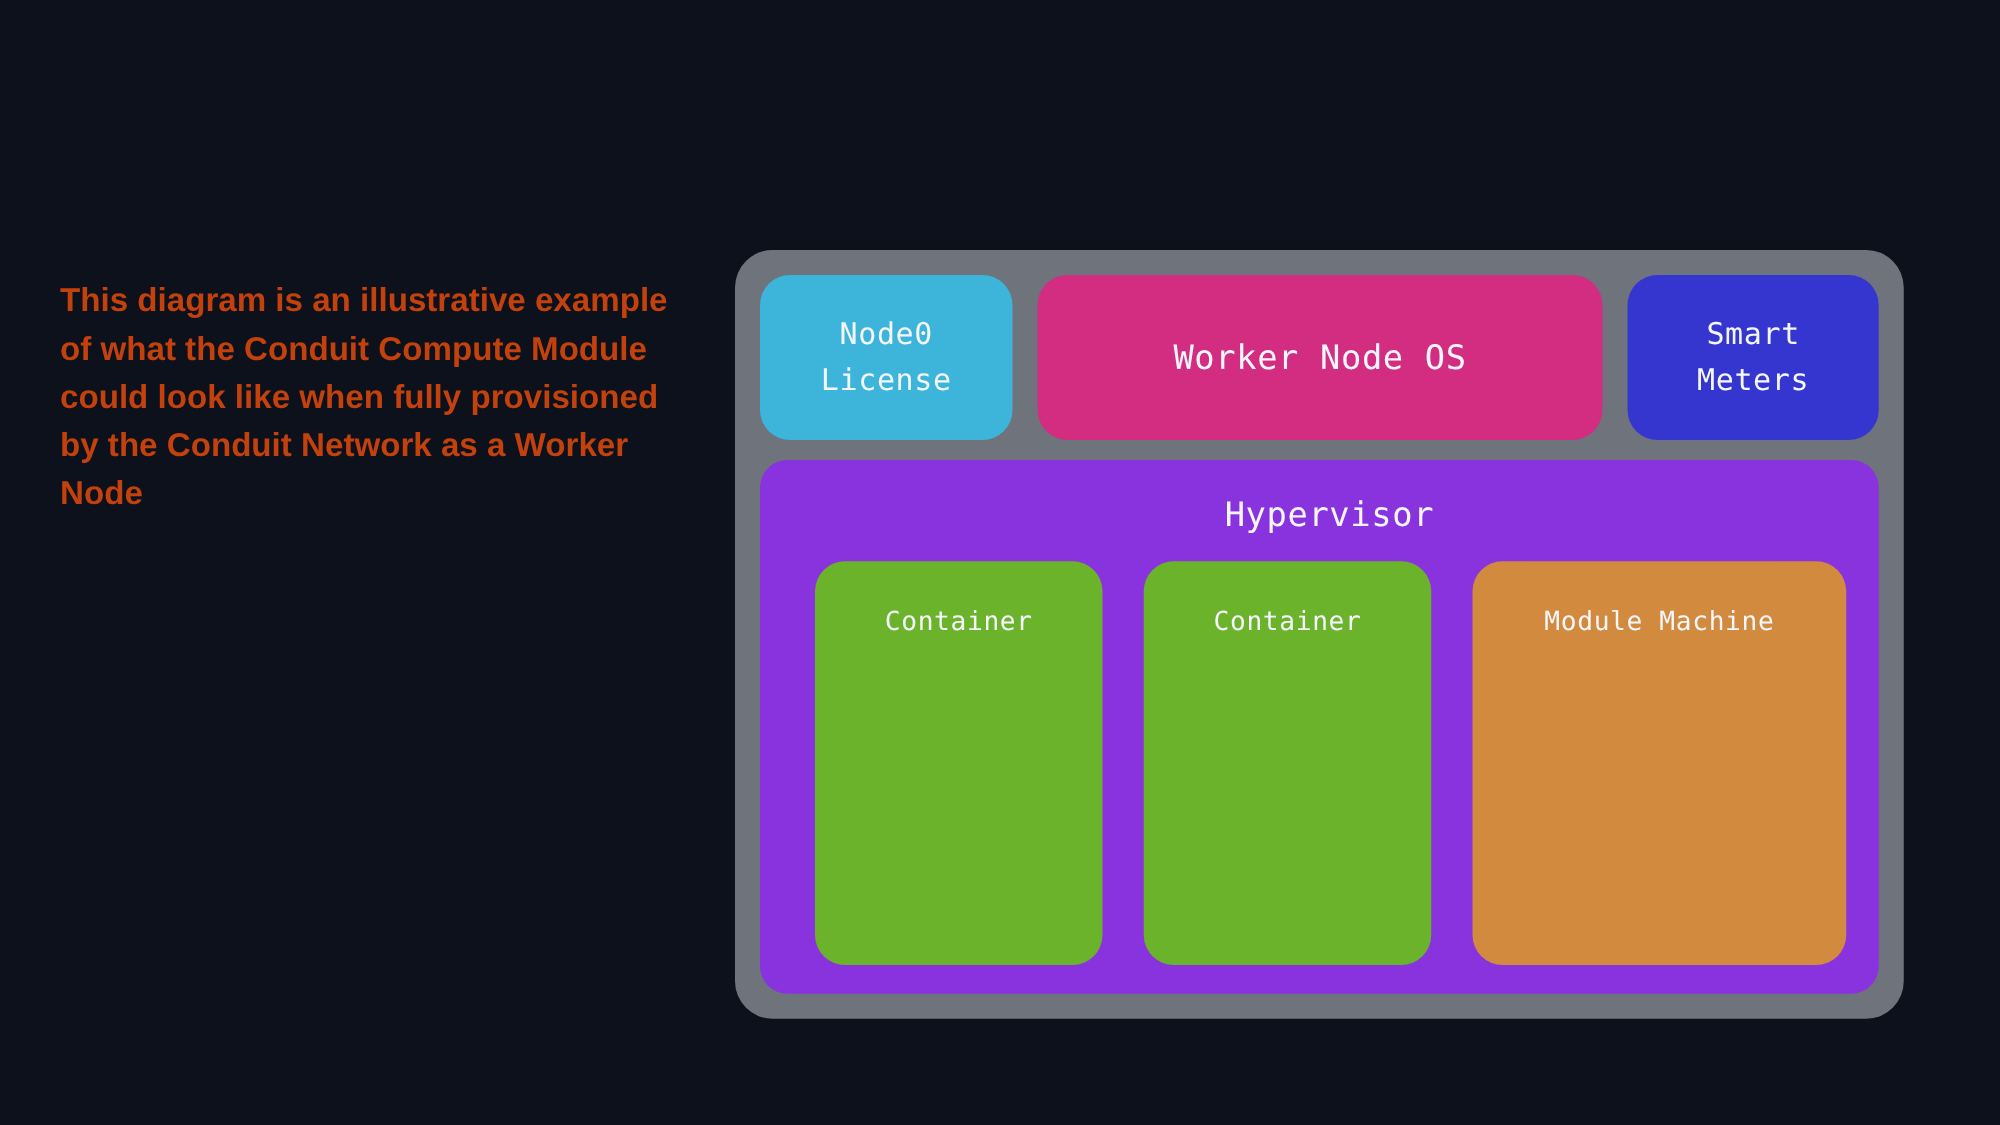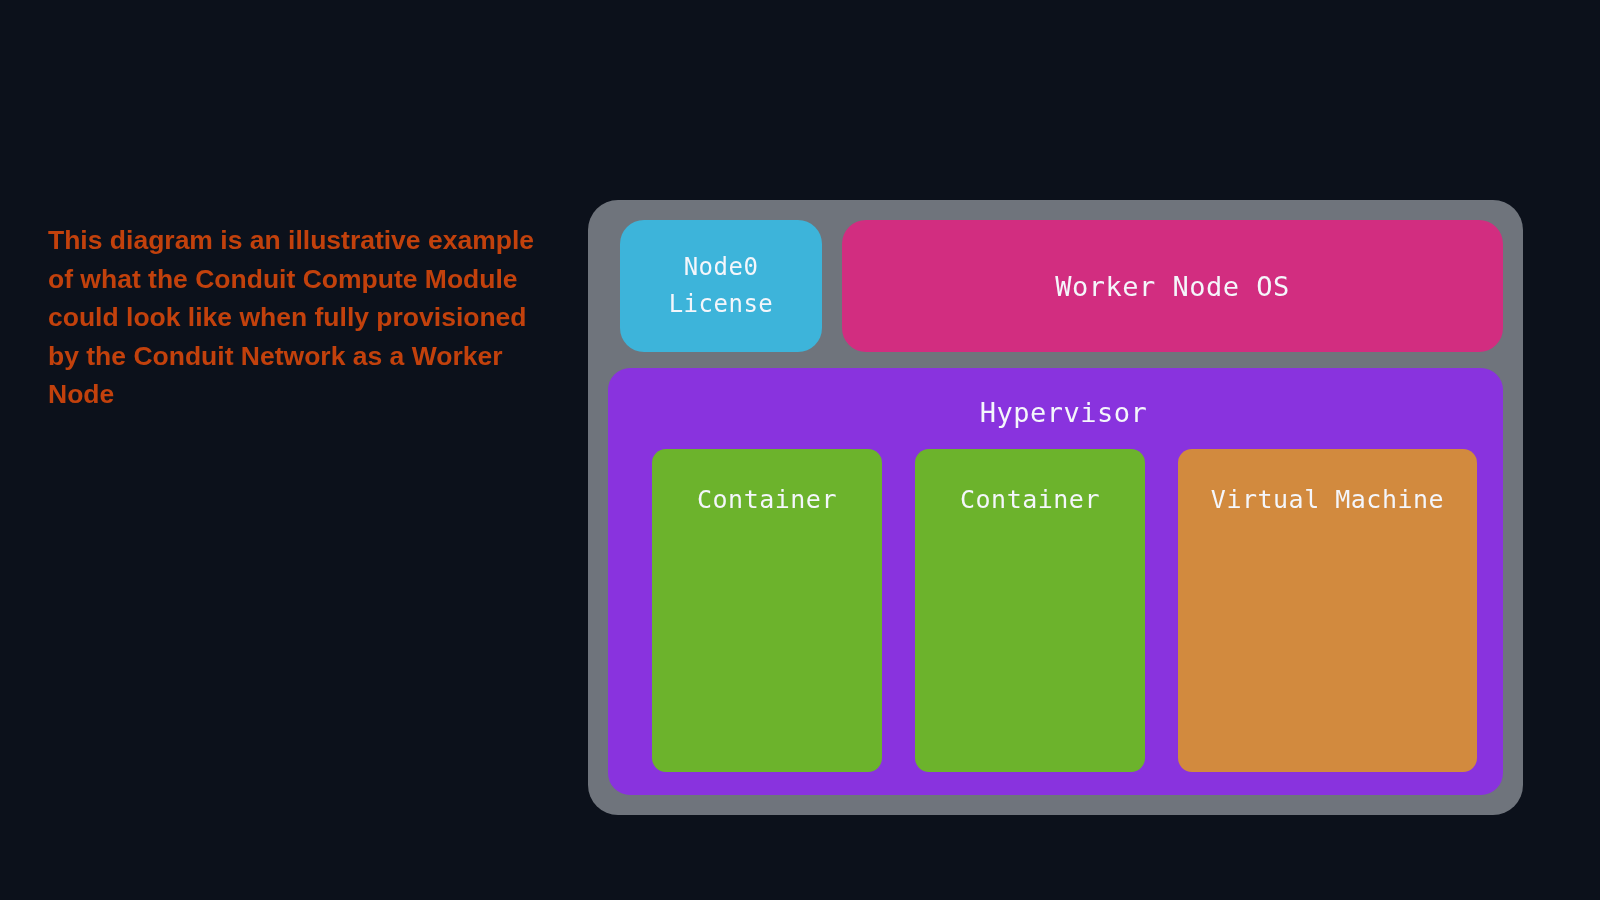--- a/index.html
+++ b/index.html
@@ -57,21 +57,20 @@
     color: #f4f6fb;
     white-space: pre-line;
     text-align: center;
     letter-spacing: 0.5px;
   }
   .top-row {
     display: flex;
     gap: 20px;
     height: 132px;
     flex: 0 0 auto;
-    margin-left: 12px;
   }
   .top-box {
     border-radius: 24px;
     display: flex;
     align-items: center;
     justify-content: center;
   }
   .box-node0 { flex: 0 0 202px; font-size: 24px; line-height: 37px; }
   .box-os    { flex: 1 1 auto;  font-size: 27px; }
   .box-meters{ flex: 0 0 201px; font-size: 24px; line-height: 37px; }
@@ -89,45 +88,47 @@
     font-size: 27px;
     line-height: 40px;
   }
   .vm-row {
     flex: 1 1 auto;
     display: flex;
     gap: 33px;
     margin: 16px 26px 23px 28px;
   }
   .vm-box {
-    border-radius: 14px;
+    border-radius: 24px;
     padding-top: 36px;
-    font-size: 25px;
+    font-size: 21px;
   }
   .box-container { flex: 0 0 230px; }
   .box-vm { flex: 1 1 auto; }
 </style>
 </head>
 <body style="background-color: rgb(12, 17, 27);">
 
 <div class="header">
 </div>
 
 <p class="intro">This diagram is an illustrative example of what the Conduit Compute Module could look like when fully provisioned by the Conduit Network as a Worker Node</p>
 
 <div class="node-frame" style="background-color: rgb(111, 116, 124);">
 
   <div class="top-row">
     <div class="top-box box-node0 mono-label" style="background-color: rgb(61, 180, 218);">Node0
 License</div>
     <div class="top-box box-os mono-label" style="background-color: rgb(210, 45, 128);">Worker Node OS</div>
+    <div class="top-box box-meters mono-label" style="background-color: rgb(53, 54, 207);">Smart
+Meters</div>
   </div>
 
   <div class="hypervisor" style="background-color: rgb(137, 51, 222); padding-left: 16px;">
     <div class="hypervisor-label mono-label">Hypervisor</div>
     <div class="vm-row">
       <div class="vm-box box-container mono-label" style="background-color: rgb(108, 179, 44);">Container</div>
       <div class="vm-box box-container mono-label" style="background-color: rgb(108, 179, 44);">Container</div>
-      <div class="vm-box box-vm mono-label" style="background-color: rgb(210, 138, 62);">Virtual Machine</div>
+      <div class="vm-box box-vm mono-label" style="background-color: rgb(210, 138, 62);">Module Machine</div>
     </div>
   </div>
 
 </div>
 
 </body></html>

